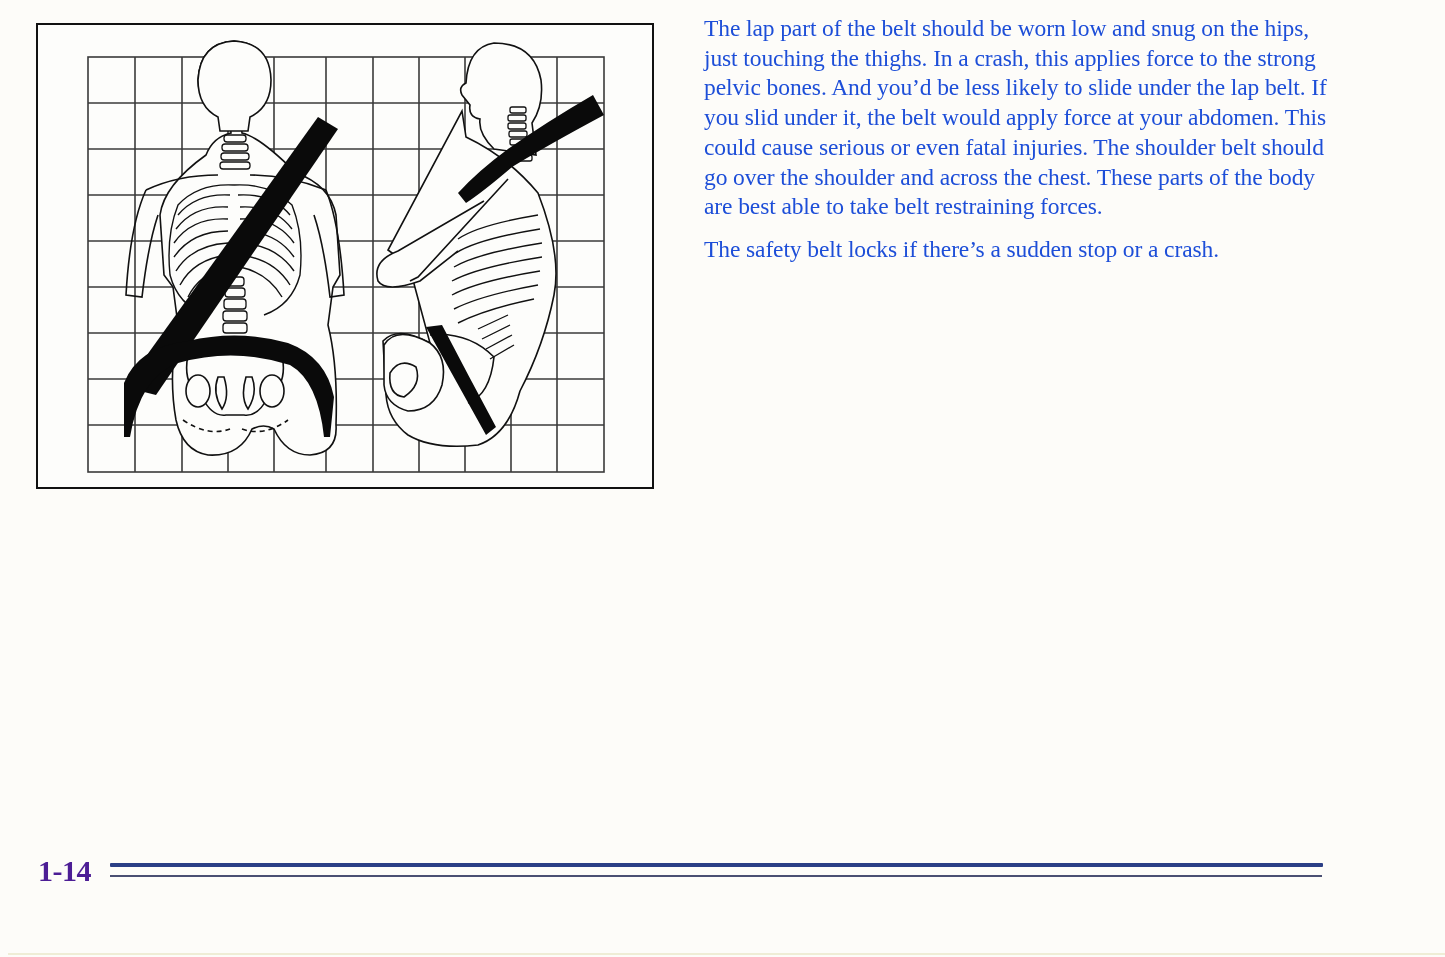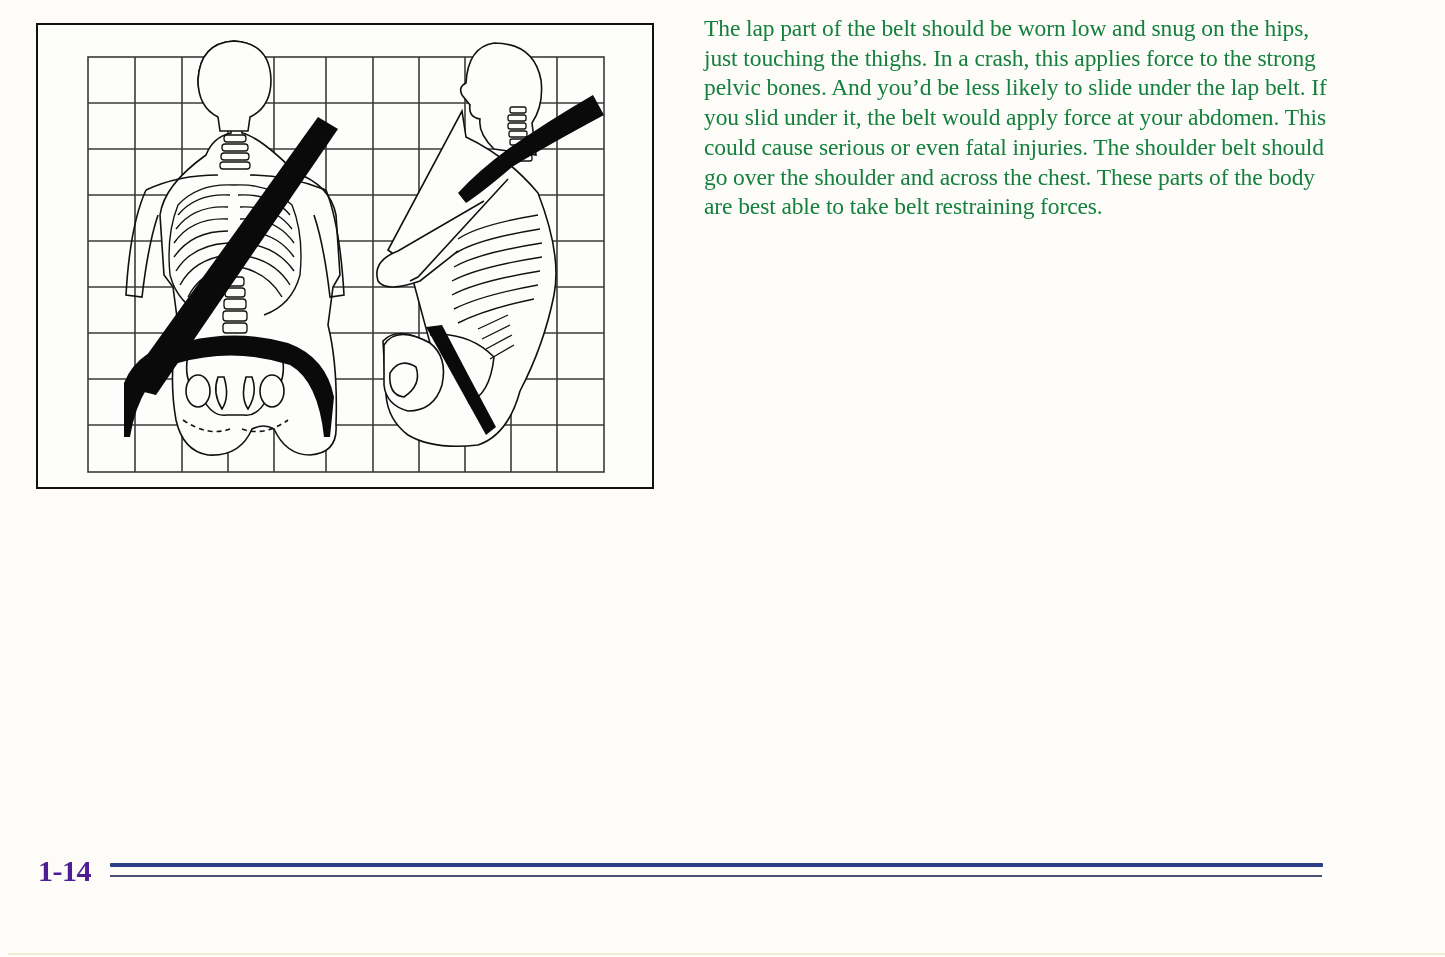--- a/index.html
+++ b/index.html
@@ -33,21 +33,21 @@
       height: 462px;
     }
     .body-text {
       position: absolute;
       left: 704px;
       top: 14px;
       width: 640px;
       font-size: 23.5px;
       line-height: 29.7px;
       letter-spacing: -0.1px;
-      color: #15803d;
+      color: #1d4ed8;
     }
     .body-text p {
       margin: 0 0 13px 0;
     }
     .footer {
       position: absolute;
       left: 38px;
       top: 850px;
       width: 1290px;
       height: 40px;
@@ -212,20 +212,21 @@
 
       <path fill="#0a0a0a" stroke="none" d="M555 70 L566 90 Q510 120 474 142 Q446 166 428 178 L420 168 Q440 146 470 124 Q510 96 555 70 Z"></path>
 
       <path fill="#0a0a0a" stroke="none" d="M388 302 L404 300 Q430 350 458 402 L448 410 Q418 356 388 302 Z"></path>
     </g>
   </svg>
 </div>
 
 <div class="body-text">
   <p>The lap part of the belt should be worn low and snug on the hips, just touching the thighs. In a crash, this applies force to the strong pelvic bones. And you’d be less likely to slide under the lap belt. If you slid under it, the belt would apply force at your abdomen. This could cause serious or even fatal injuries. The shoulder belt should go over the shoulder and across the chest. These parts of the body are best able to take belt restraining forces.</p>
+  <p>The safety belt locks if there’s a sudden stop or a crash.</p>
 </div>
 
 <div class="footer">
   <span class="page-number">1-14</span>
   <div class="rule-thick"></div>
   <div class="rule-thin"></div>
 </div>
 
 <div class="bottom-edge"></div>
 

